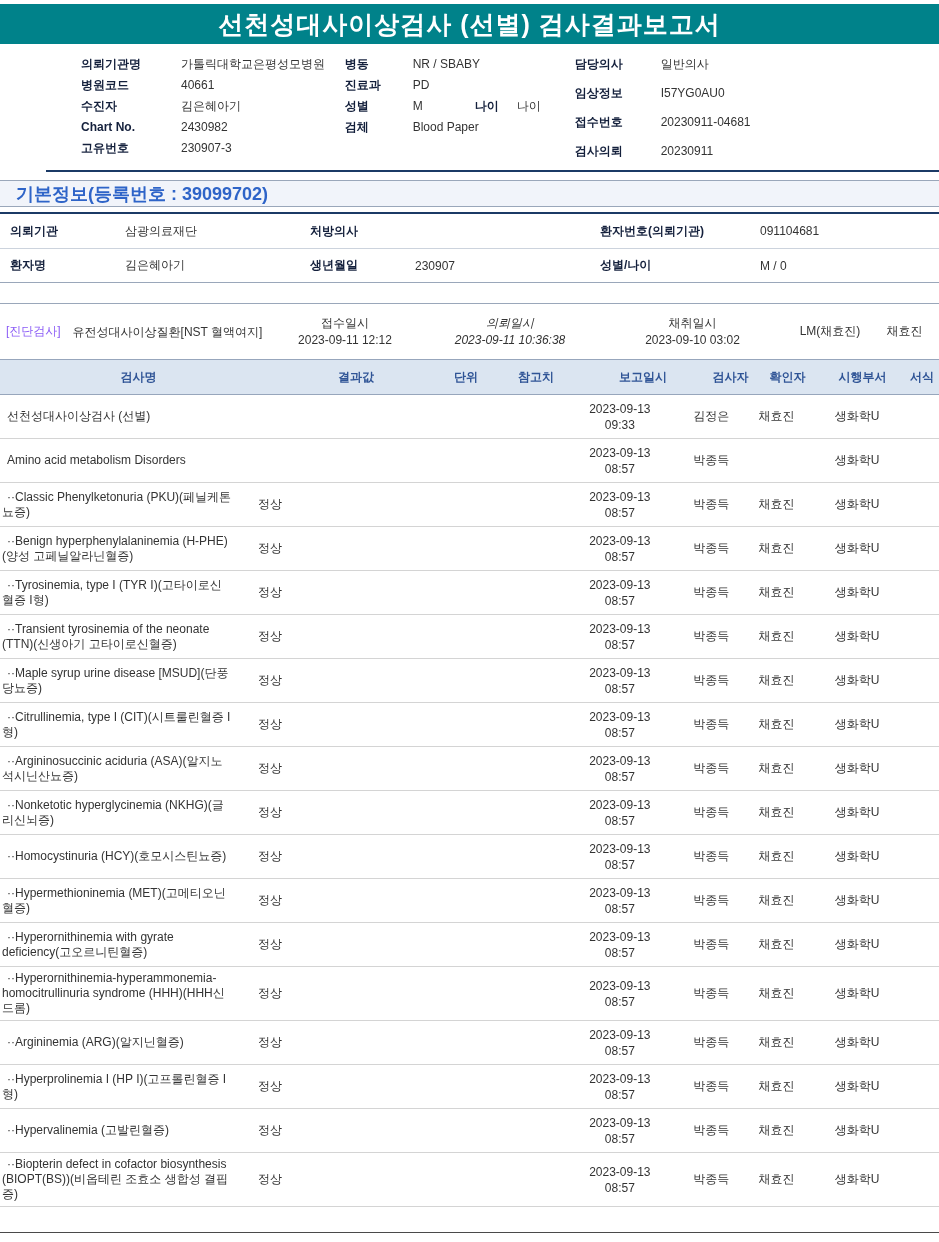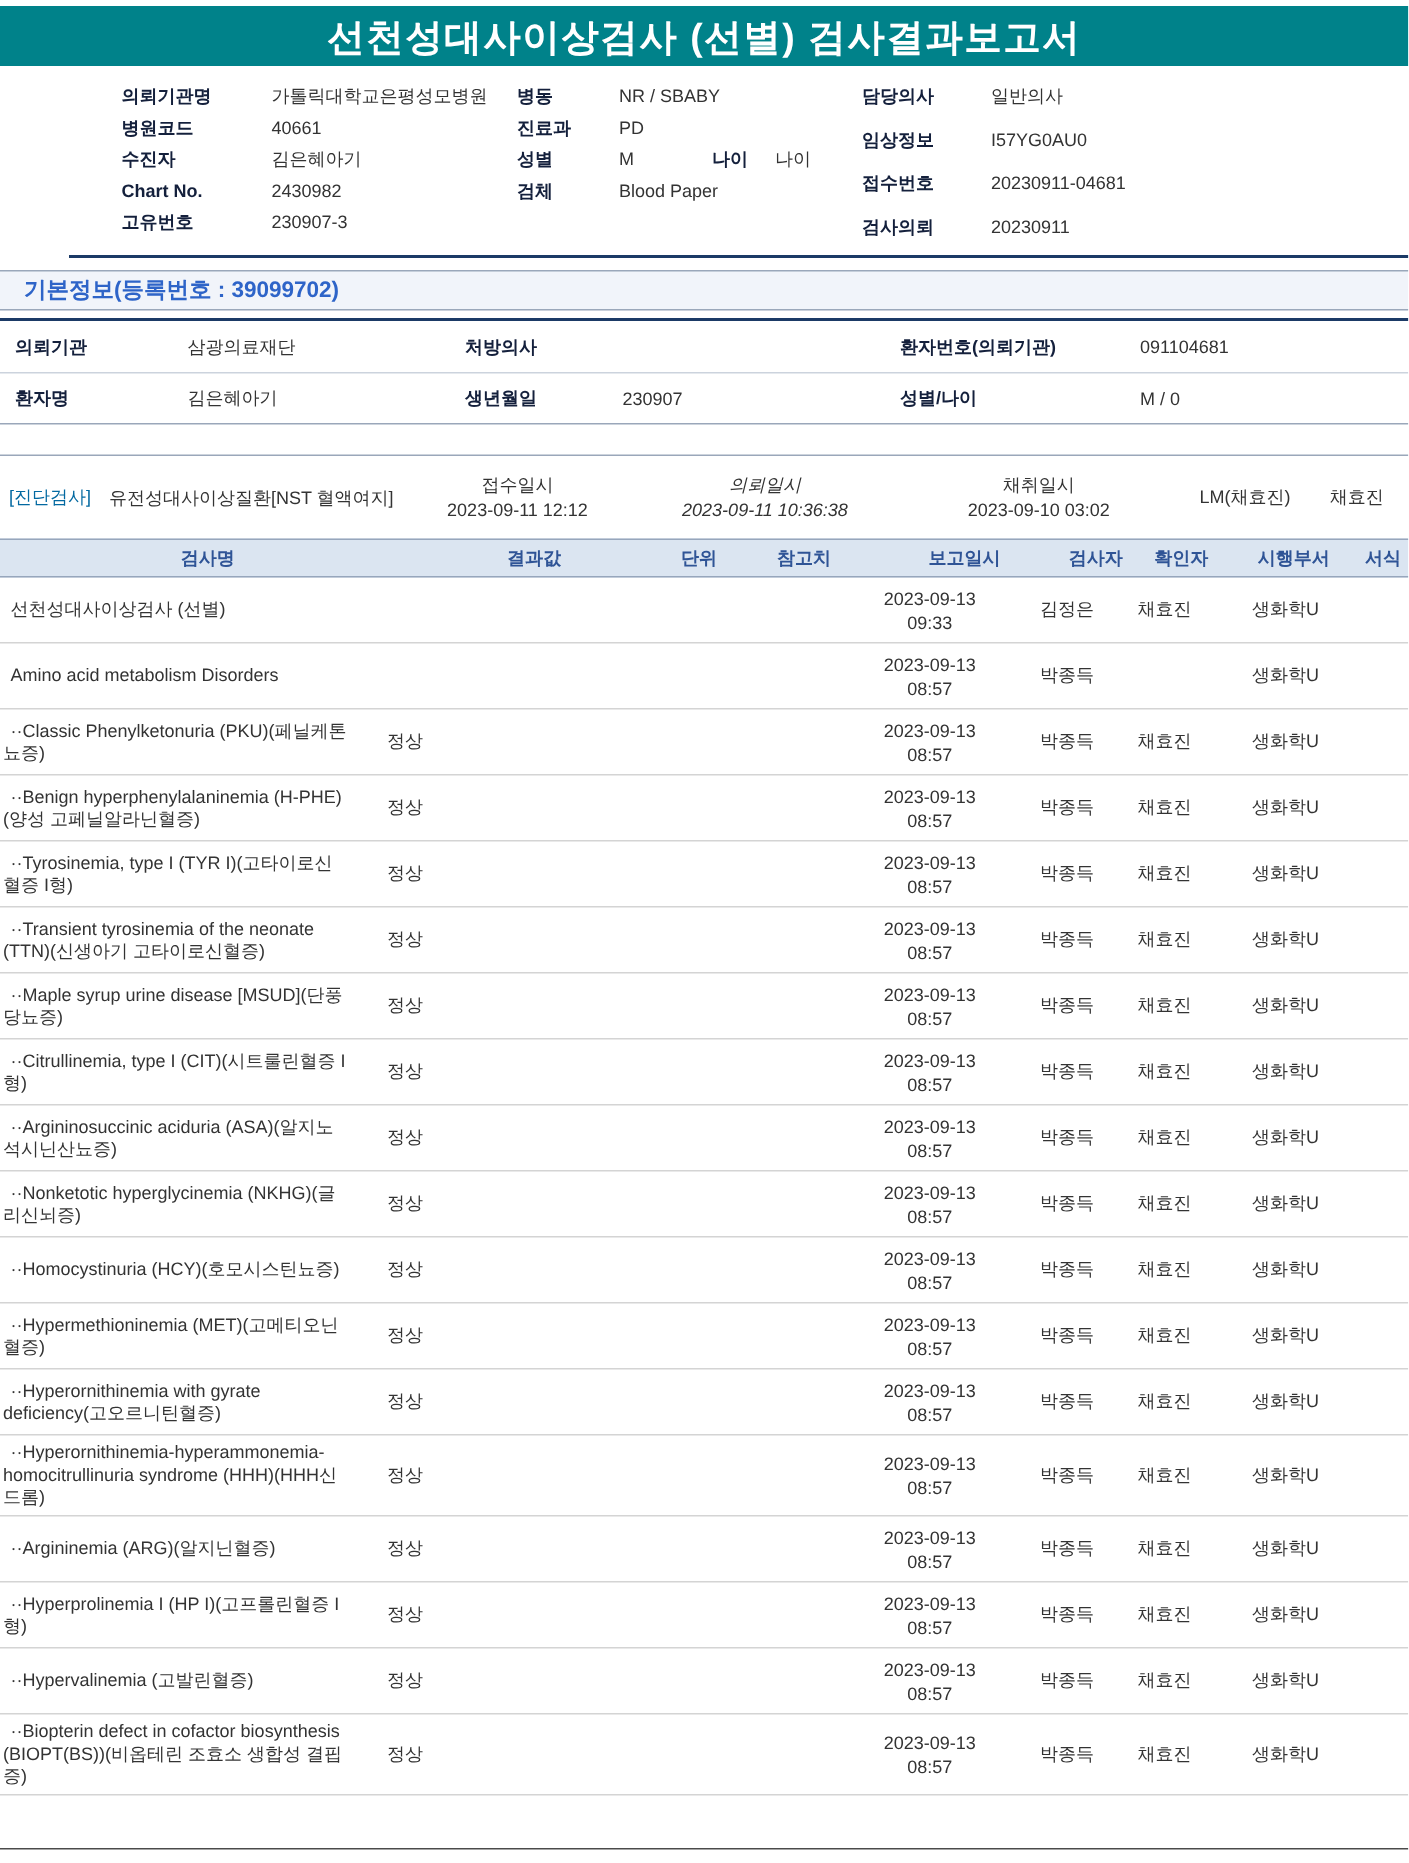--- a/index.html
+++ b/index.html
@@ -31,49 +31,49 @@
   .hval { color:#333; }
   .hval-gender { width:62px; }
   .hlabel-age { font-weight:bold; color:#14203c; width:42px; }
 
   
   .section-bar {
     margin-top:8px; height:27px; background:#f1f4fa;
     border-top:1px solid #9aa7ba; border-bottom:1px solid #9aa7ba;
     display:flex; align-items:center; padding-left:16px;
   }
-  .section-bar .stitle { color:#2e64c8; font-weight:bold; font-size:15px; }
+  .section-bar .stitle { color:#2e64c8; font-weight:bold; font-size:18px; }
 
   
   .patient-table { margin-top:5px; border-top:2px solid #1b3a66; border-bottom:1px solid #9aa7ba; }
   .ptrow { display:flex; height:34px; align-items:center; }
   .ptrow + .ptrow { border-top:1px solid #ccd3dd; }
   .ptlabel { font-weight:bold; color:#14203c; }
   .pc1l { width:125px; padding-left:10px; }
   .pc1v { width:185px; }
   .pc2l { width:105px; }
   .pc2v { width:185px; }
   .pc3l { width:160px; }
   .pc3v { flex:1; }
 
   
   .order-box {
     margin-top:20px; border-top:1px solid #9aa7ba;
     display:flex; align-items:center; min-height:56px; padding:6px 0;
   }
-  .ob-tag { width:70px; padding-left:6px; color:#0369a1; }
+  .ob-tag { width:70px; padding-left:6px; color:#8b5cf6; }
   .ob-name { width:195px; text-align:center; line-height:16px; }
   .ob-dt { text-align:center; line-height:17px; }
   .ob-dt1 { width:160px; } .ob-dt2 { width:170px;font-style:italic; } .ob-dt3 { width:195px; }
   .ob-collector { width:80px; text-align:center; }
   .ob-confirmer { width:69px; text-align:center; }
 
   
   .results-header {
-    display:flex; height:26px; align-items:center;
+    display:flex; height:36px; align-items:center;
     background:#dbe5f1; border-top:1px solid #97a6bc; border-bottom:1px solid #97a6bc;
     color:#2f5496; font-weight:bold;
   }
   .results-header > div { text-align:center; }
   .rrow { display:flex; align-items:center; min-height:44px; border-bottom:1px solid #d4d4d4;gap:16px; }
   .cell-name     { width:272px; padding:4px 2px; line-height:15px; text-indent:5px; }
   .cell-result   { width:168px; padding-left:7px; }
   .cell-unit     { width:52px;  text-align:center; }
   .cell-ref      { width:88px;  text-align:center; }
   .cell-reported { width:126px; text-align:center; }

